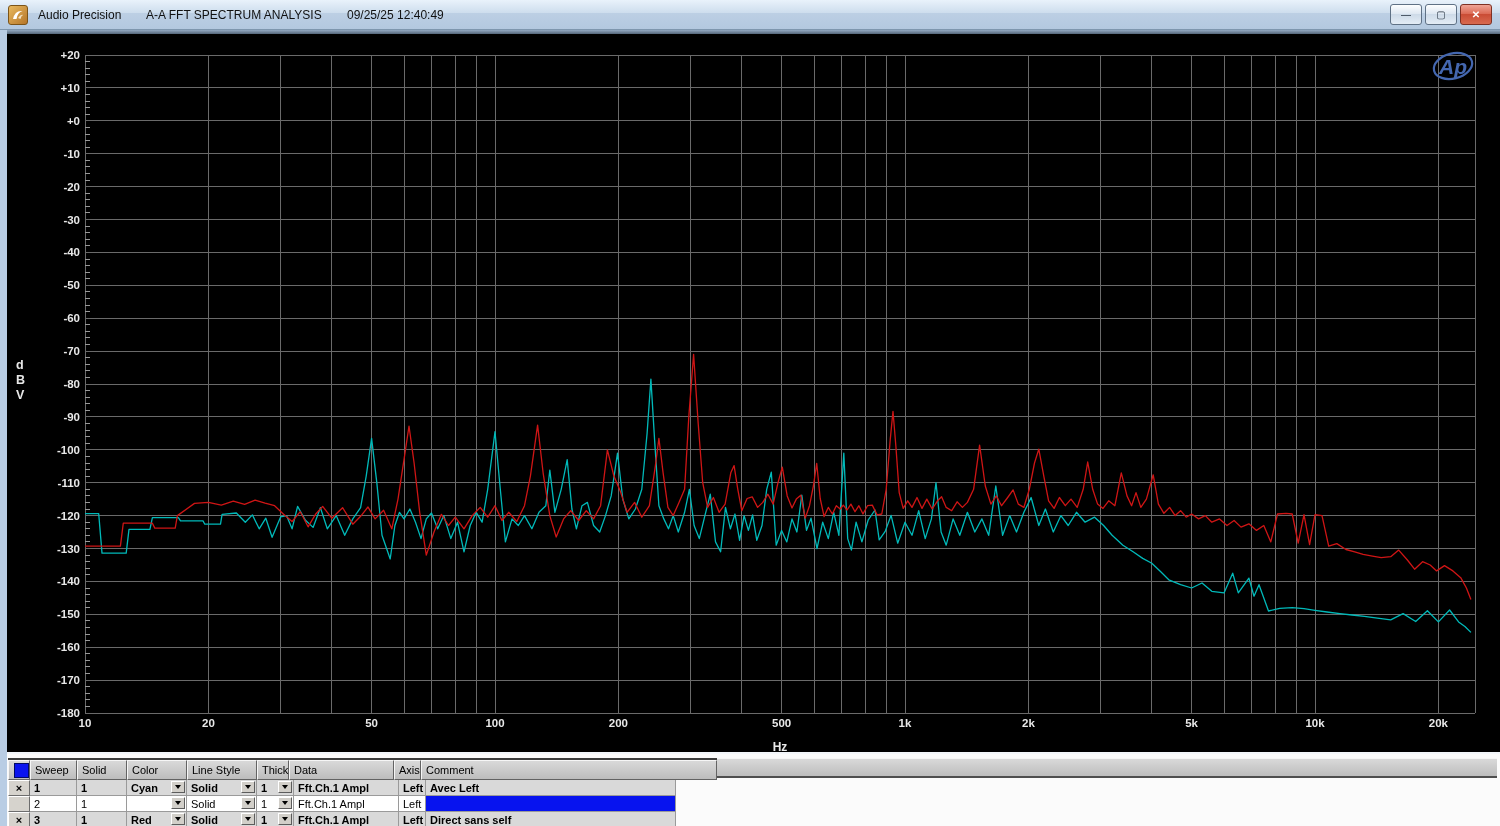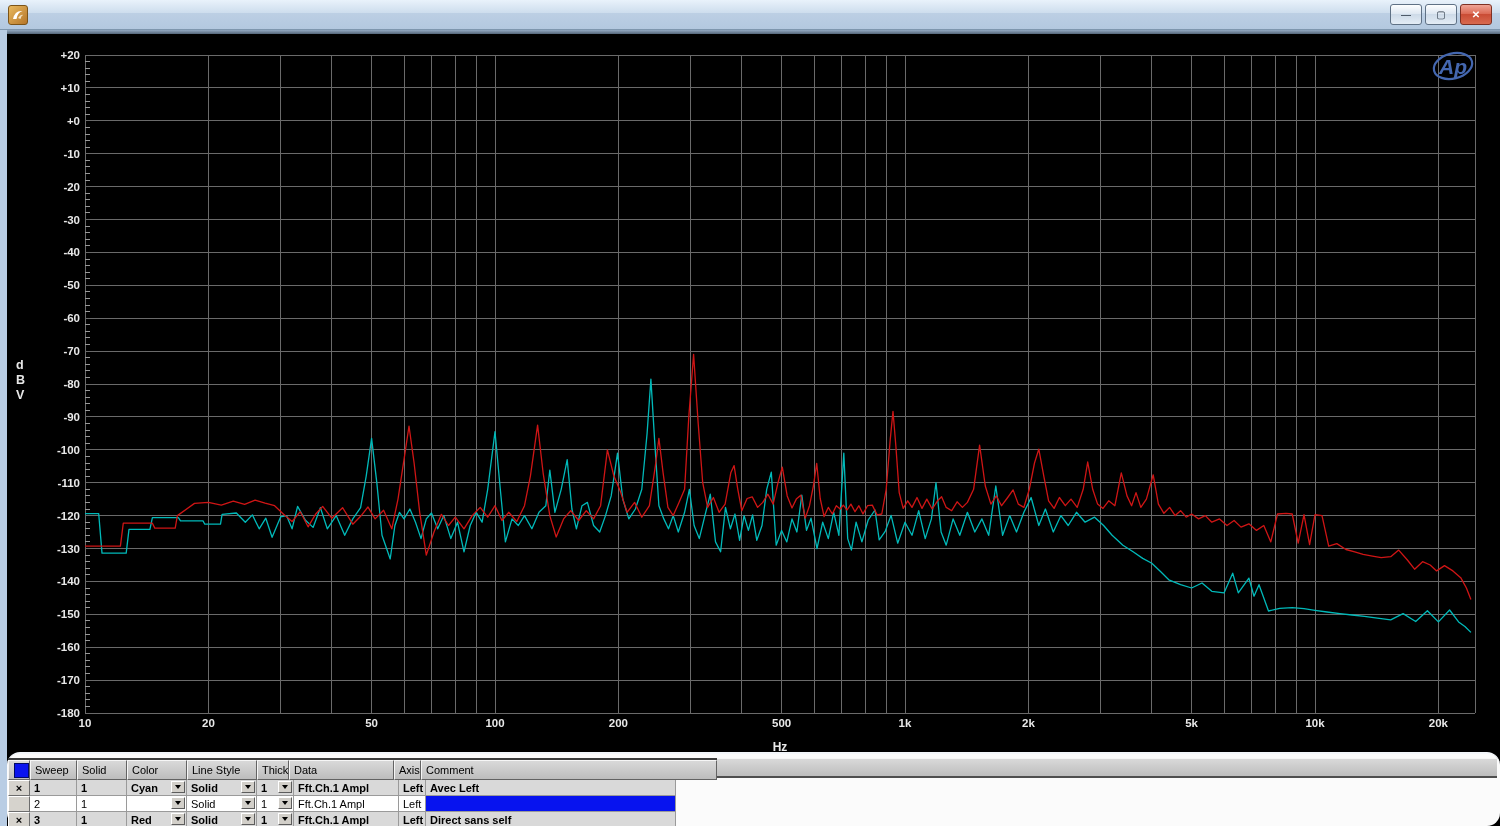--- a/index.html
+++ b/index.html
@@ -23,21 +23,21 @@
   .win-btn.close{background:linear-gradient(#f0a496,#dc6c57 45%,#c94a33 46%,#d86a50);
     border-color:#7e3124;color:#fff;font-weight:bold;}
   .top-edge{position:absolute;left:0;top:30px;width:1500px;height:4px;
     background:linear-gradient(#93a9c1,#55677a);}
   
   .client{position:absolute;left:0;top:34px;width:1500px;height:792px;background:#000;}
   .left-strip{position:absolute;left:0;top:30px;width:7px;height:796px;background:#b9cde4;}
   #plot-svg{position:absolute;left:0;top:30px;}
   
   .panel{position:absolute;left:7px;top:752px;width:1493px;height:74px;
-    background:#fbfbfb;border-top:2px solid #f3f6fa;box-sizing:border-box;border-radius:13px;}
+    background:#fbfbfb;border-top:2px solid #f3f6fa;box-sizing:border-box;}
   .grid-table{position:absolute;left:1px;top:4px;border-top:2px solid #3c3c3c;}
   .trow{display:flex;}
   .hcell{box-sizing:border-box;height:20px;background:linear-gradient(#d9d9d9,#bdbdbd);
     border-top:1px solid #f6f6f6;border-left:1px solid #f6f6f6;
     border-right:1px solid #636363;border-bottom:1px solid #636363;
     font-size:11px;color:#000;display:flex;align-items:center;padding-left:4px;}
   .blue-sq{width:13px;height:13px;background:#0a14ee;border:1px solid #000a66;margin:auto;}
   .cell{box-sizing:border-box;height:16px;border-right:1px solid #9a9a9a;
     border-bottom:1px solid #9a9a9a;font-size:11px;color:#000;
     display:flex;align-items:center;padding-left:4px;overflow:hidden;white-space:nowrap;}
@@ -59,20 +59,25 @@
 </style>
 </head>
 <body>
 
 <div class="titlebar">
   <div class="app-icon">
     <svg width="18" height="18" viewBox="0 0 18 18">
       <path d="M4 13 Q 6 4 13.5 5 Q 8.5 6.5 7.5 13 Z" fill="#ffffff"></path>
       <path d="M9 12 Q 12 8 14 9 Q 12 10 11.5 13 Z" fill="#f3e2c2"></path>
     </svg>
+  </div>
+  <div class="title-text">
+    <span>Audio Precision</span>
+    <span>A-A FFT SPECTRUM ANALYSIS</span>
+    <span>09/25/25 12:40:49</span>
   </div>
   <div class="win-buttons">
     <div class="win-btn">—</div>
     <div class="win-btn">▢</div>
     <div class="win-btn close">✕</div>
   </div>
 </div>
 <div class="top-edge"></div>
 
 <div class="client"></div>

